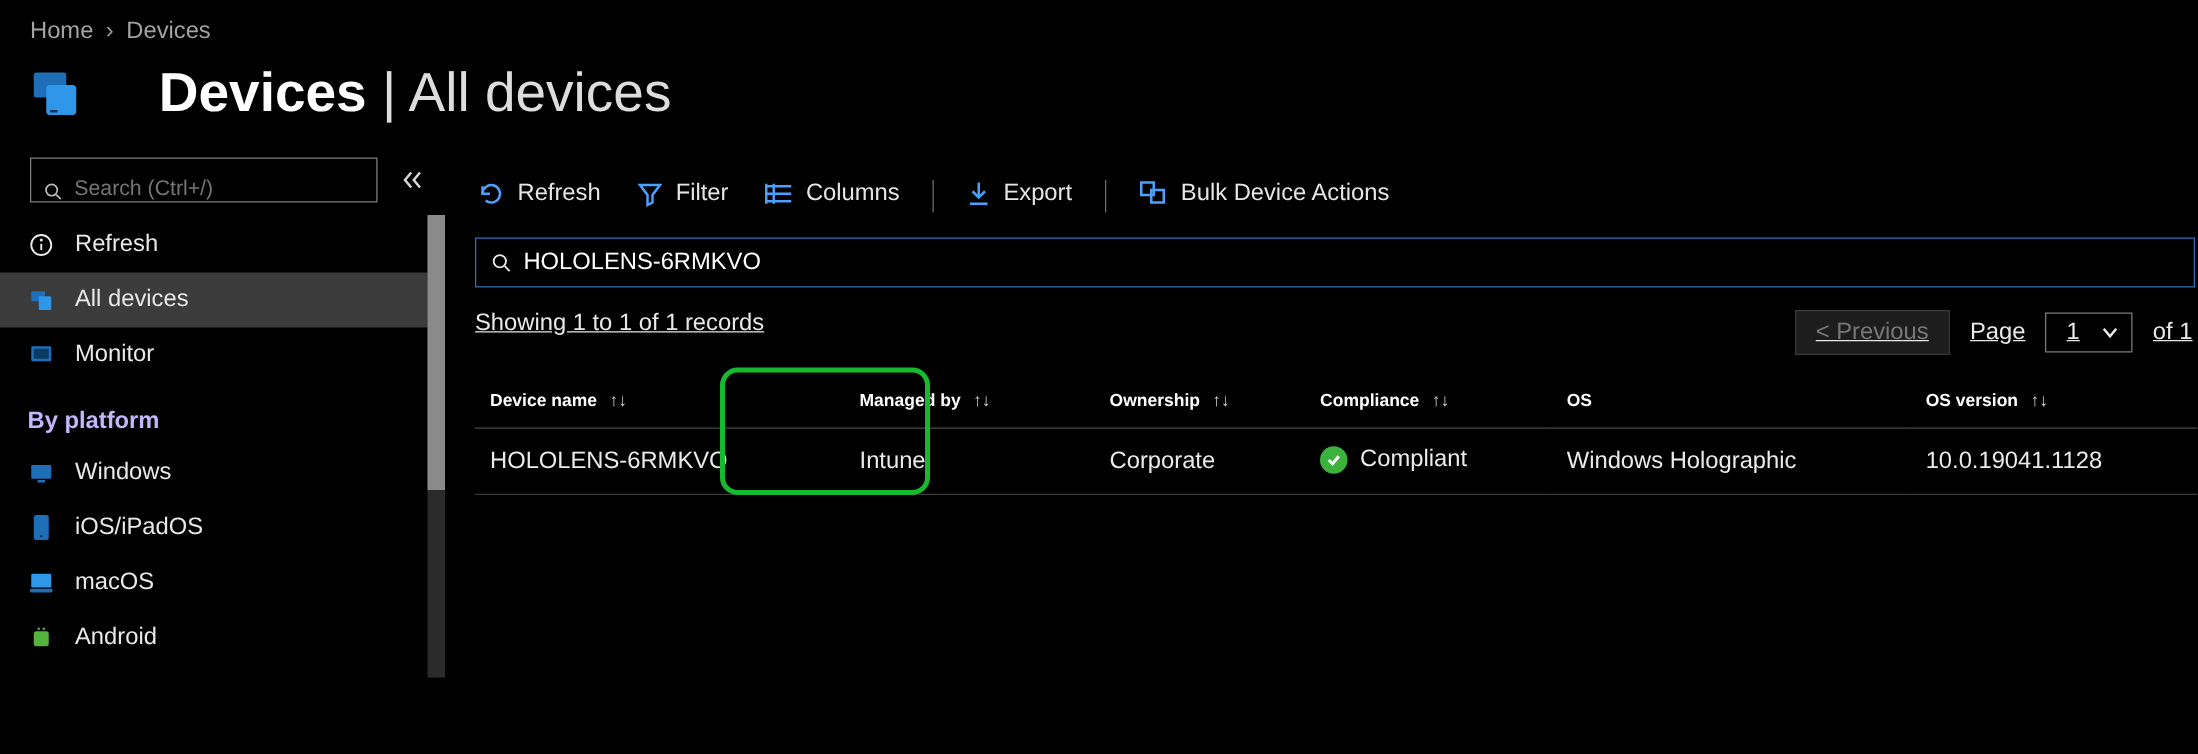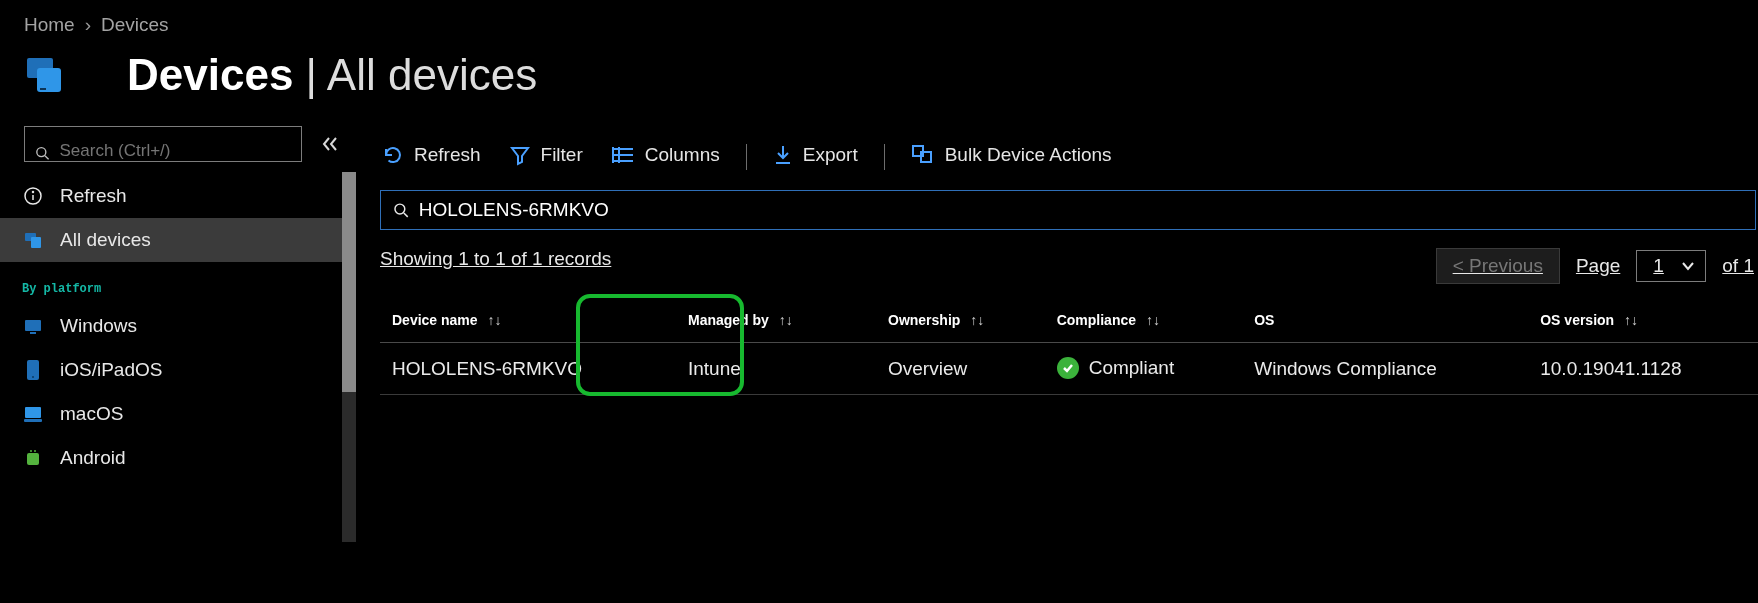--- a/index.html
+++ b/index.html
@@ -86,23 +86,22 @@
     padding: 0 22px;
     color: #e8e8e8;
     font-size: 19px;
     cursor: pointer;
   }
   .nav-item.selected { background: #3b3b3b; }
   .nav-item .ic { width: 22px; height: 22px; display:flex; align-items:center; justify-content:center; }
   .section-label {
     padding: 20px 22px 8px 22px;
     font-weight: 700;
-    font-size: 12px;
-    color: #14b8a6;
-    font-family: Liberation Mono, monospace;
+    font-size: 19px;
+    color: #c4b5fd;
   }
 
   .vscroll {
     position: absolute;
     top: 52px;
     right: -6px;
     width: 14px;
     height: 370px;
     background: #2b2b2b;
   }
@@ -270,20 +269,29 @@
     <div class="nav-item selected">
       <span class="ic">
         <svg width="20" height="20" viewBox="0 0 20 20">
           <rect x="2" y="3" width="11" height="8" rx="1" fill="#1f6fb8"></rect>
           <rect x="8" y="7" width="10" height="11" rx="1" fill="#2f96e8"></rect>
         </svg>
       </span>
       <span>All devices</span>
     </div>
 
+    <div class="nav-item">
+      <span class="ic">
+        <svg width="20" height="20" viewBox="0 0 20 20">
+          <rect x="2" y="3" width="16" height="12" rx="1" fill="#1f6fb8"></rect>
+          <rect x="4" y="5" width="12" height="8" fill="#0b3a63"></rect>
+        </svg>
+      </span>
+      <span>Monitor</span>
+    </div>
 
     <div class="section-label">By platform</div>
 
     <div class="nav-item">
       <span class="ic">
         <svg width="20" height="20" viewBox="0 0 20 20">
           <rect x="2" y="4" width="16" height="11" rx="1" fill="#1f6fb8"></rect>
           <rect x="7" y="16" width="6" height="2" fill="#1f6fb8"></rect>
         </svg>
       </span>
@@ -420,32 +428,32 @@
             <th>
               <span>OS version</span>
               <span class="sort-ic">↑↓</span>
             </th>
           </tr>
         </thead>
         <tbody>
           <tr>
             <td>HOLOLENS-6RMKVO</td>
             <td>Intune</td>
-            <td>Overview</td>
+            <td>Corporate</td>
             <td>
               <span class="compliant">
                 <span class="dot">
                   <svg width="14" height="14" viewBox="0 0 14 14" fill="none" stroke="#fff" stroke-width="2.5">
                     <polyline points="3,7 6,10 11,4"></polyline>
                   </svg>
                 </span>
                 <span>Compliant</span>
               </span>
             </td>
-            <td>Windows Compliance</td>
+            <td>Windows Holographic</td>
             <td>10.0.19041.1128</td>
           </tr>
         </tbody>
       </table>
       <div class="highlight-box" style="left:196px; top:-6px; width:168px; height:102px;"></div>
     </div>
 
   </div>
 </div>
 

